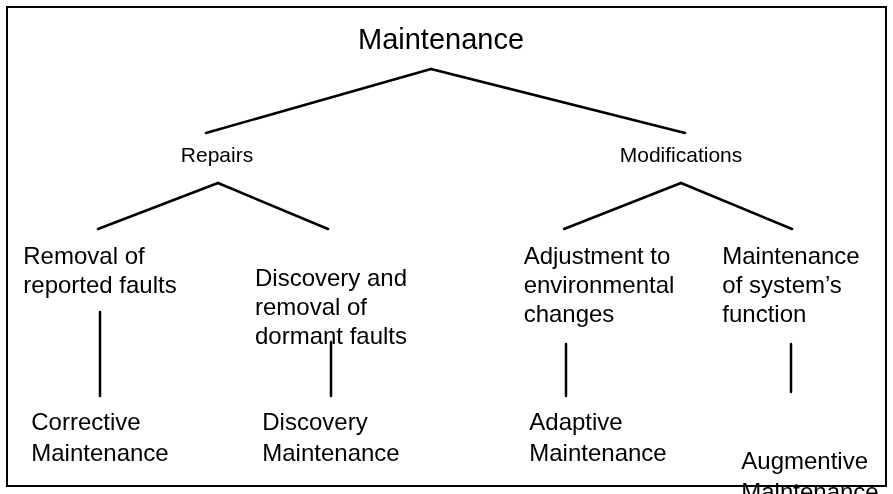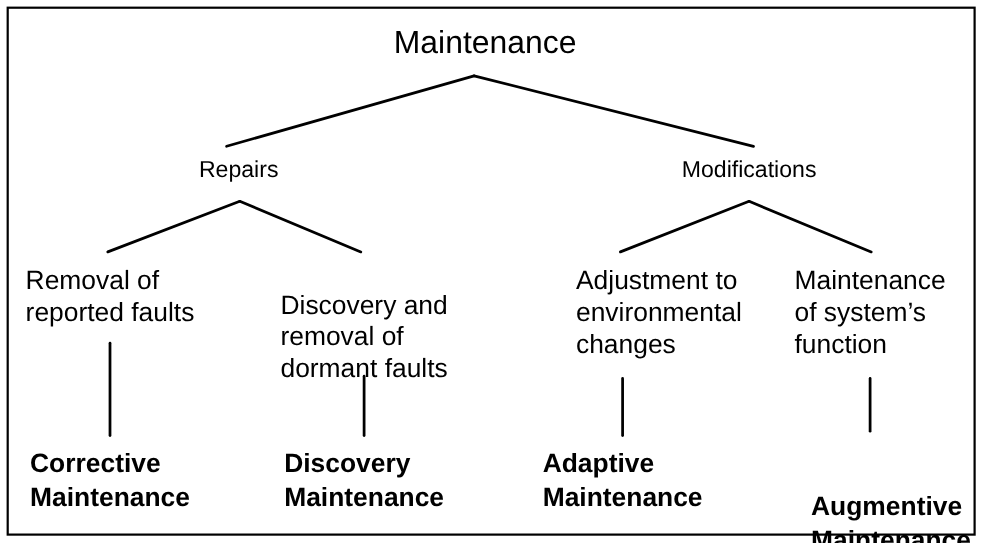--- a/index.html
+++ b/index.html
@@ -50,21 +50,21 @@
   .branch {
     font-size: 21px;
     line-height: 26px;
   }
   .leaf-desc {
     font-size: 24px;
     line-height: 29px;
   }
   .leaf-label {
     font-size: 24px;
-    font-weight: bold;
+    font-weight: normal;
     line-height: 31px;
   }
 </style>
 </head>
 <body>
 
 <div class="canvas">
 
   <div class="frame"></div>
 
@@ -99,18 +99,18 @@
 environmental
 changes</div>
   <div class="node leaf-desc" style="left:791px; top:241px;">Maintenance
 of system’s
 function</div>
 
   <div class="node leaf-label" style="left:100px; top:406px;">Corrective
 Maintenance</div>
   <div class="node leaf-label" style="left:331px; top:406px;">Discovery
 Maintenance</div>
-  <div class="node leaf-label" style="left:566px; top:406px;">Adaptive
+  <div class="node leaf-label" style="left:598px; top:406px;">Adaptive
 Maintenance</div>
   <div class="node leaf-label" style="left:810px; top:406px;margin-top:39px;">Augmentive
 Maintenance</div>
 
 </div>
 
 </body></html>

